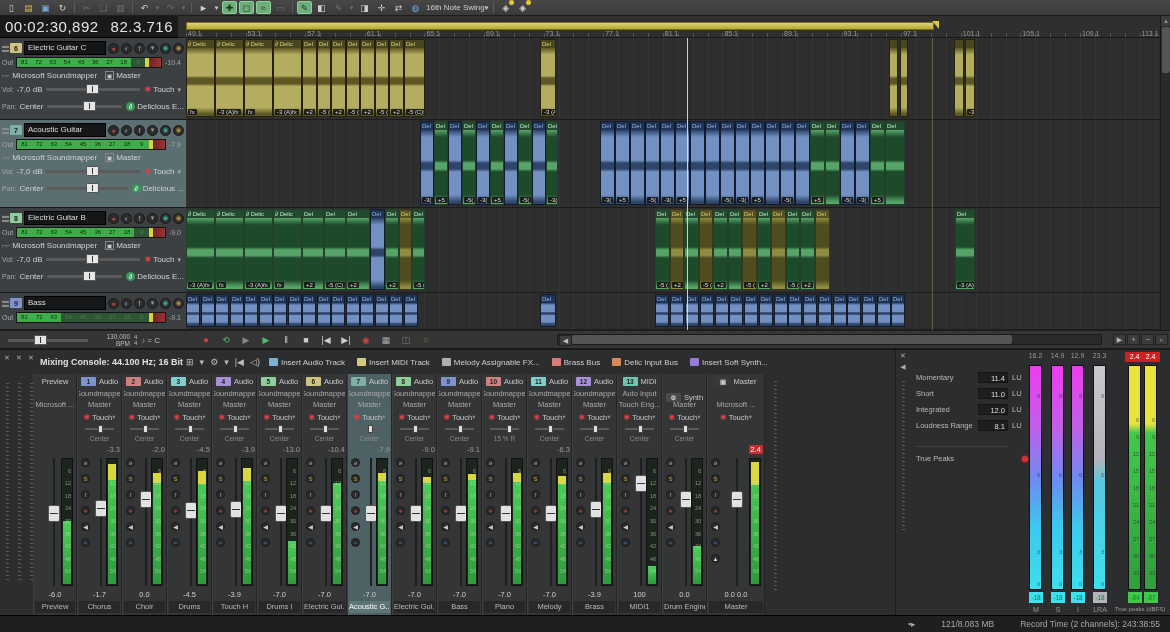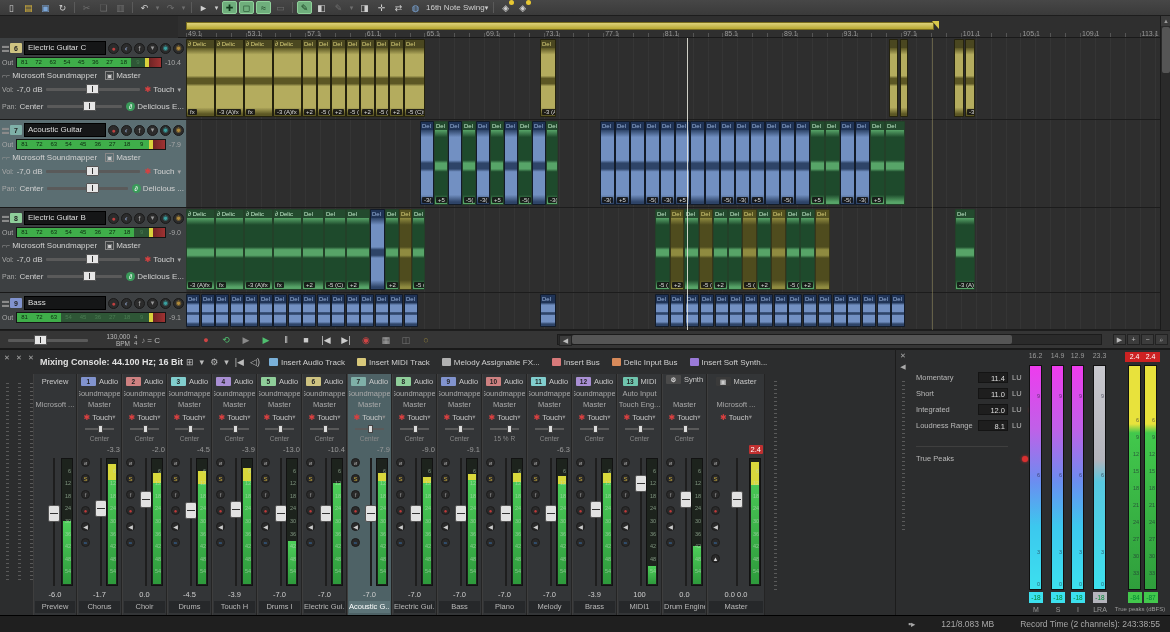--- a/index.html
+++ b/index.html
@@ -180,20 +180,24 @@
       <div class="tbi blue">◍</div>
       <div id="groove">
         <span>16th Note Swing</span>
         <span style="font-size: 7px;"> ▾</span>
       </div>
       <div class="tbsep"></div>
       <div class="tbi">◈<span class="tbadge"></span></div>
       <div class="tbi">◈<span class="tbadge"></span></div>
     </div>
 
+  <div id="timebox" class="abs">
+    <span>00:02:30,892</span>
+    <span>82.3.716</span>
+  </div>
 
   <div id="ruler" class="abs">
       <div id="loopbar" style="width: 746px;"></div>
       <div id="looptri" style="left: 754px;"></div>
       <span class="rtick" style="left: 10px;">49.1</span>
       <span class="rtick" style="left: 69.6px;">53.1</span>
       <span class="rtick" style="left: 129.2px;">57.1</span>
       <span class="rtick" style="left: 188.8px;">61.1</span>
       <span class="rtick" style="left: 248.4px;">65.1</span>
       <span class="rtick" style="left: 308px;">69.1</span>
@@ -960,21 +964,21 @@
         <div class="insbtn">
           <span class="insic" style="background: rgb(216, 200, 122);"></span>
           <span>Insert MIDI Track</span>
         </div>
         <div class="insbtn">
           <span class="insic" style="background: rgb(176, 176, 176);"></span>
           <span>Melody Assignable FX...</span>
         </div>
         <div class="insbtn">
           <span class="insic" style="background: rgb(216, 122, 122);"></span>
-          <span>Insert Bus</span>
+          <span>Brass Bus</span>
         </div>
         <div class="insbtn">
           <span class="insic" style="background: rgb(216, 138, 90);"></span>
           <span>Delic Input Bus</span>
         </div>
         <div class="insbtn">
           <span class="insic" style="background: rgb(154, 122, 216);"></span>
           <span>Insert Soft Synth...</span>
         </div>
       </div>
@@ -1742,21 +1746,21 @@
               <span class="smnum" style="top: 97.8px;">48</span>
               <span class="smnum" style="top: 110.4px;">54</span>
             </div>
           </div>
           <div class="srow" style="top: 215px; height: 11px;">
             <span class="svol">100</span>
           </div>
           <div class="sname">MIDI1</div>
         </div>
         <div class="strip" style="left: 662px; width: 45px;">
-          <div class="srow" style="top: 0; height: 11px;">
+          <div class="srow" style="top: 18px; height: 11px;">
             <span class="sbadge" style="background: rgb(74, 74, 74); color: rgb(204, 204, 204);">⚙</span>
             <span class="stype">Synth</span>
           </div>
           <div class="srow" style="top: 14px; height: 10px;"></div>
           <div class="srow" style="top: 25px; height: 10px;">
             <span class="stext">Master</span>
           </div>
           <div class="srow" style="top: 37px; height: 12px;">
             <span class="gear">✱</span>
             <span class="sauto">Touch</span>

